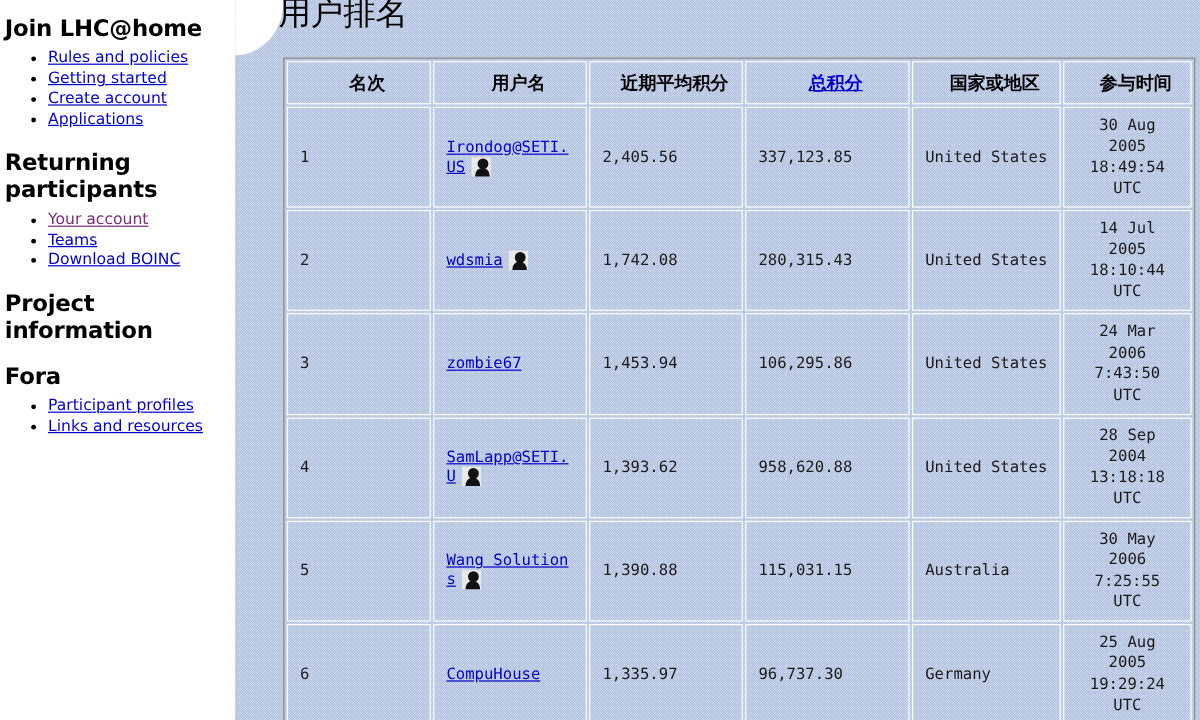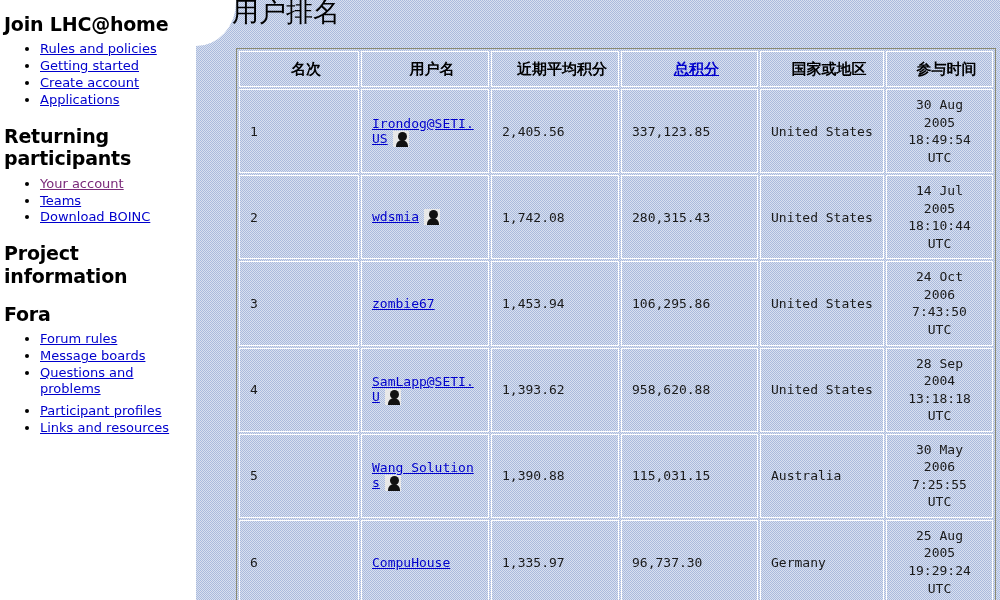--- a/index.html
+++ b/index.html
@@ -208,25 +208,20 @@
         <li><a href="#">Applications</a></li>
       </ul>
       <div class="nav-head spaced">Returning participants</div>
       <ul class="nav-list">
         <li><a href="#" class="visited">Your account</a></li>
         <li><a href="#">Teams</a></li>
         <li><a href="#">Download BOINC</a></li>
       </ul>
       <div class="nav-head spaced">Project information</div>
       <div class="nav-head spaced">Fora</div>
-      <ul class="nav-list">
-        <li><a href="#">Forum rules</a></li>
-        <li><a href="#">Message boards</a></li>
-        <li><a href="#">Questions and problems</a></li>
-      </ul>
       <ul class="nav-list">
         <li><a href="#">Participant profiles</a></li>
         <li><a href="#">Links and resources</a></li>
       </ul>
     </div>
 
   <div id="content" class="checker">
     <div id="corner"></div>
 
     <div id="page-title">用户排名</div>
@@ -274,21 +269,21 @@
                 <div>18:10:44 UTC</div>
               </td>
             </tr>
             <tr class="datarow">
               <td class="c-rank">3</td>
               <td class="c-name"><a href="#">zombie67</a></td>
               <td class="c-avg">1,453.94</td>
               <td class="c-total">106,295.86</td>
               <td class="c-ctry">United States</td>
               <td class="c-time">
-                <div>24 Oct 2006</div>
+                <div>24 Mar 2006</div>
                 <div>7:43:50 UTC</div>
               </td>
             </tr>
             <tr class="datarow">
               <td class="c-rank">4</td>
               <td class="c-name"><a href="#">SamLapp@SETI.U</a><span class="avatar"></span></td>
               <td class="c-avg">1,393.62</td>
               <td class="c-total">958,620.88</td>
               <td class="c-ctry">United States</td>
               <td class="c-time">

